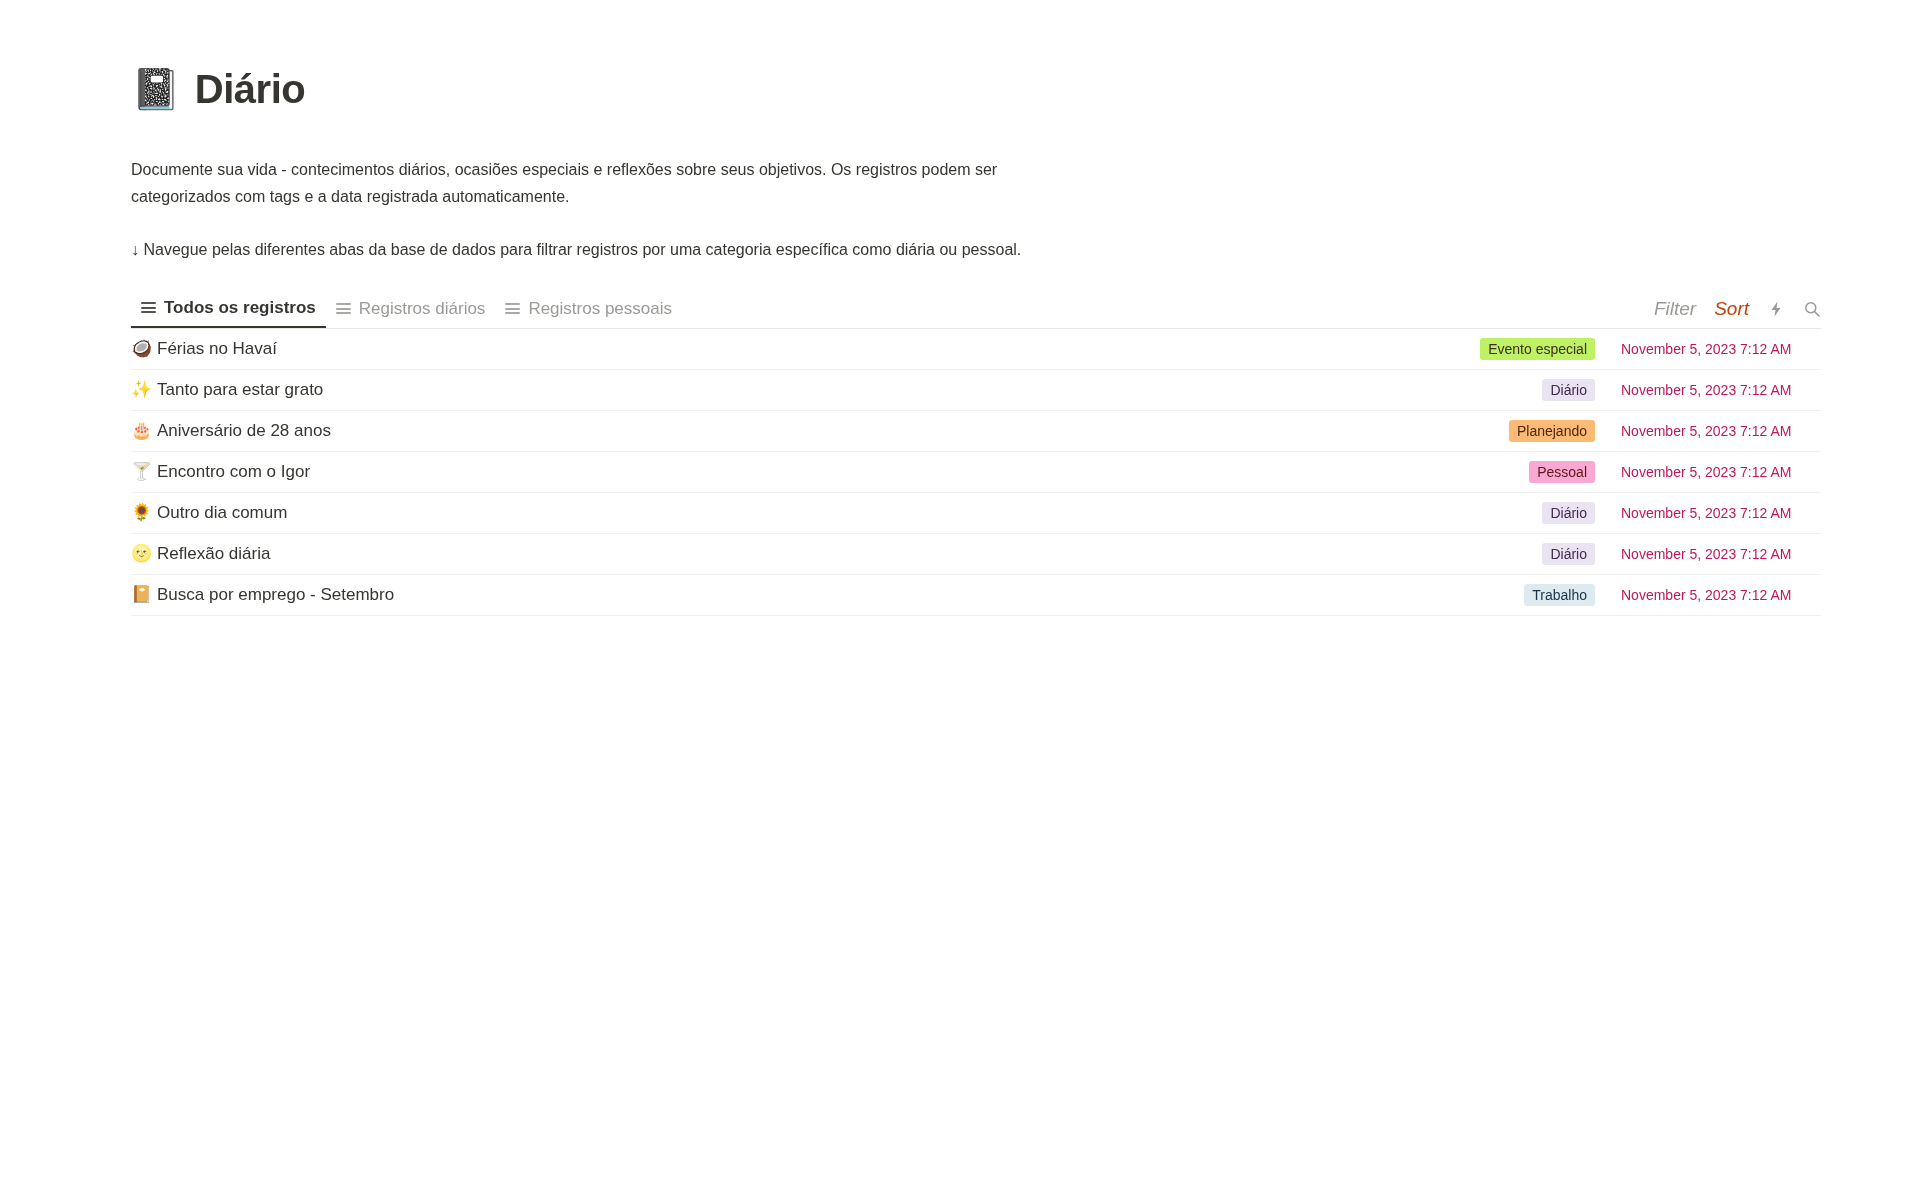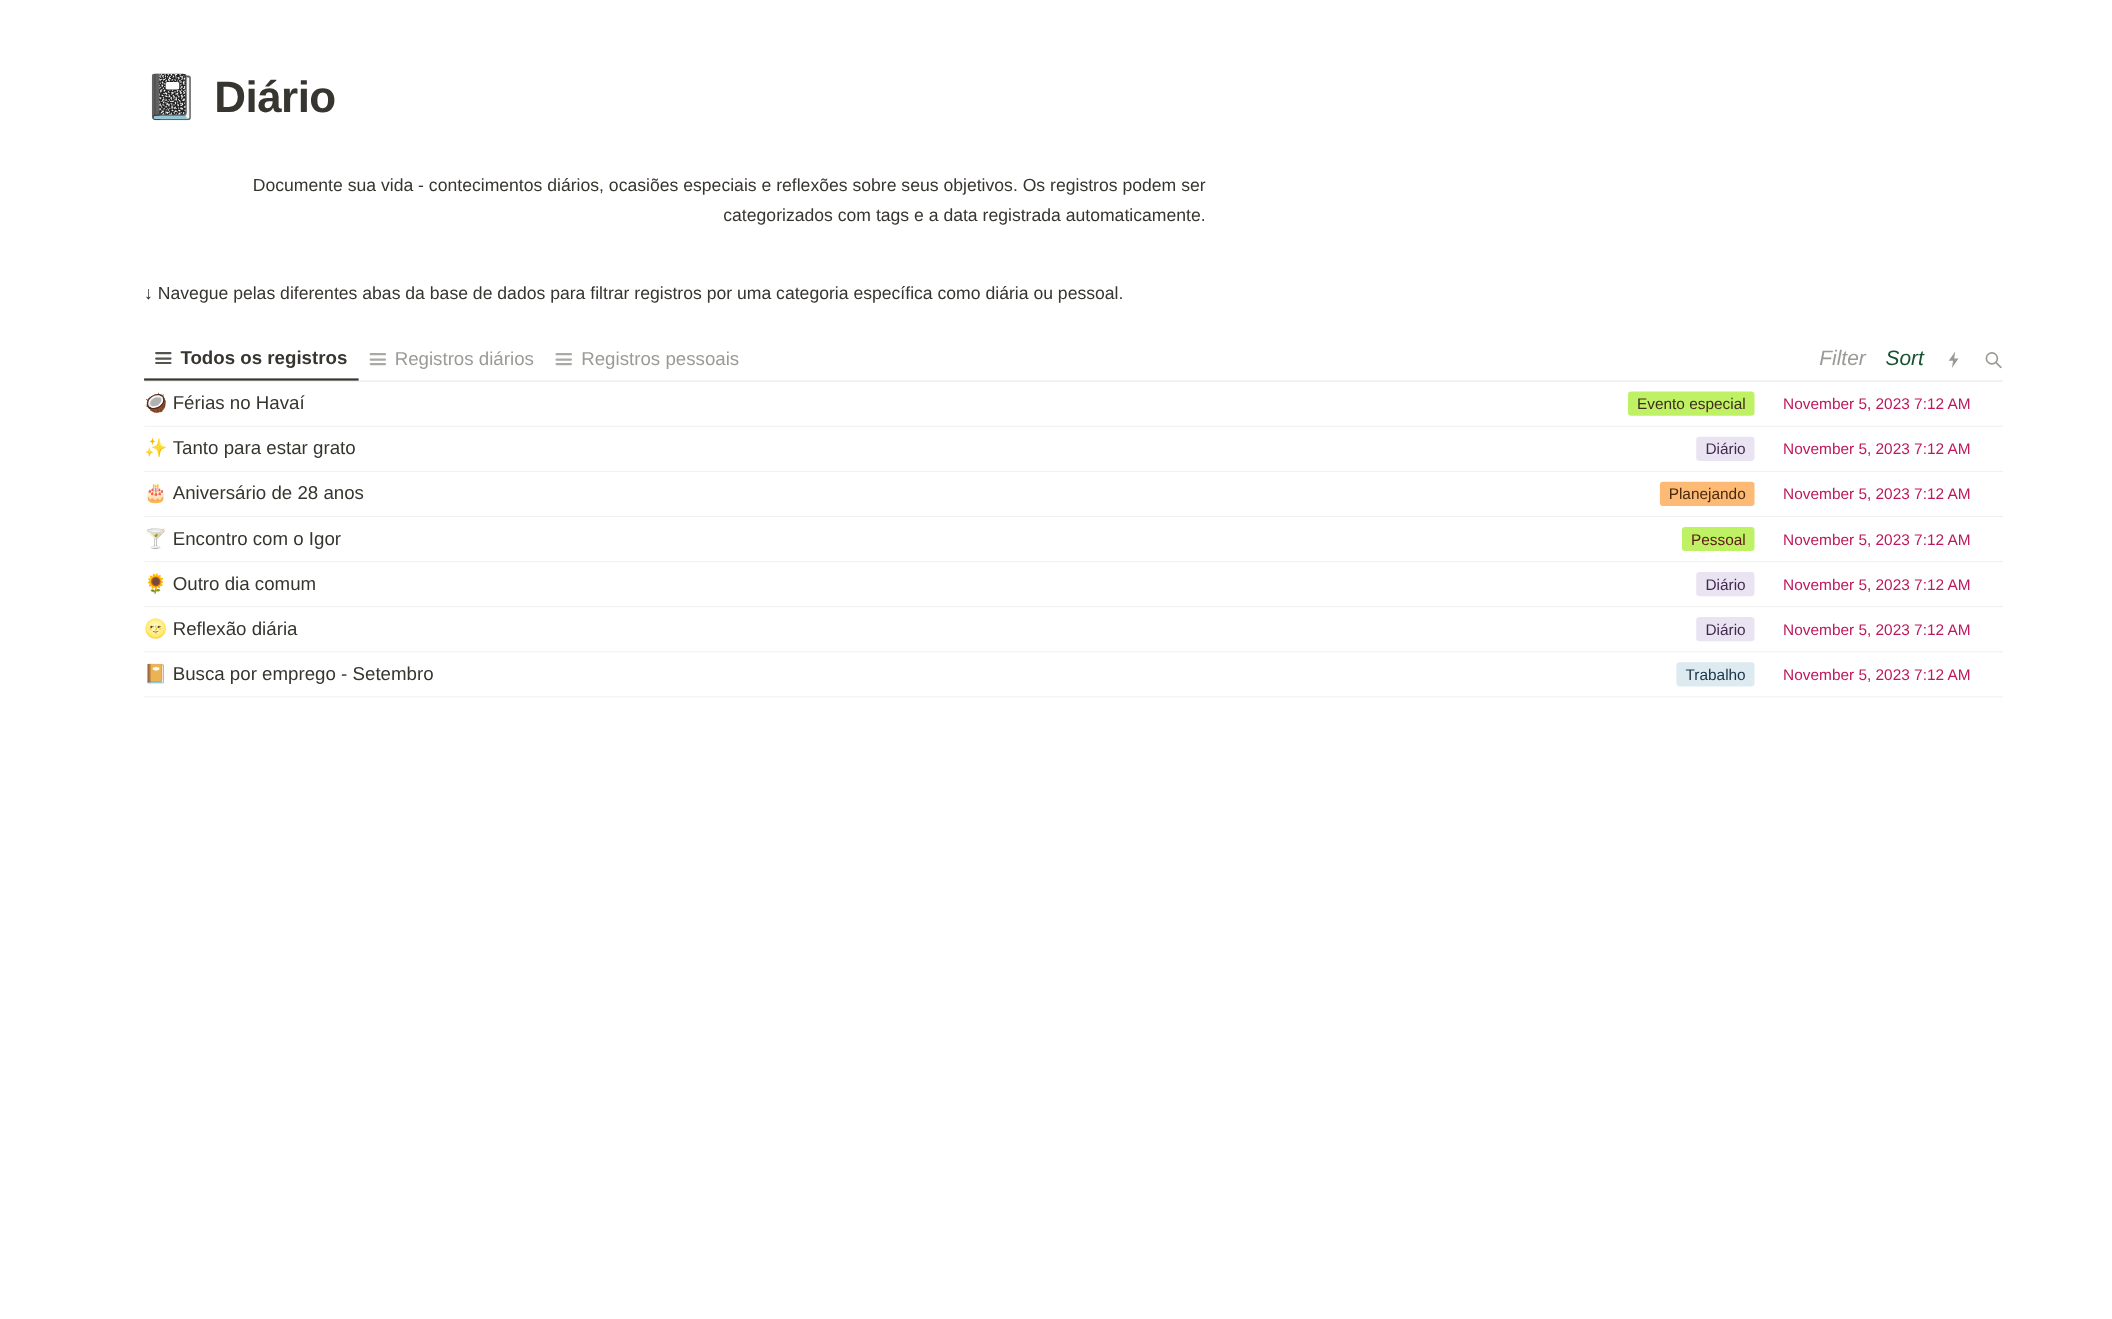--- a/index.html
+++ b/index.html
@@ -47,22 +47,21 @@
     color: #37352f;
     line-height: 1.1;
   }
 
   
   .desc {
     font-size: 16px;
     line-height: 27px;
     color: #37352f;
     max-width: 965px;
-    margin-bottom: 44px;
-    text-align: right;
+    margin-bottom: 26px;
   }
   .desc-2 {
     font-size: 16px;
     line-height: 27px;
     color: #37352f;
     max-width: 990px;
     margin-bottom: 28px;
   }
 
   
@@ -124,21 +123,21 @@
     gap: 18px;
     padding-bottom: 8px;
   }
   .tb-text {
     font-size: 19px;
     color: #9b9a97;
     cursor: pointer;
     font-style: italic;
   }
   .tb-text.sort {
-    color: #14532d;
+    color: #c2410c;
   }
   .tb-icon {
     width: 18px;
     height: 18px;
     display: inline-flex;
     align-items: center;
     justify-content: center;
     color: #9b9a97;
     cursor: pointer;
   }
@@ -269,21 +268,21 @@
       <div class="row">
         <span class="row-emoji">🎂</span>
         <span class="row-title">Aniversário de 28 anos</span>
         <span class="row-tag" style="background: #fdba74; color: rgb(73, 41, 14);">Planejando</span>
         <span class="row-date">November 5, 2023 7:12 AM</span>
       </div>
 
       <div class="row">
         <span class="row-emoji">🍸</span>
         <span class="row-title">Encontro com o Igor</span>
-        <span class="row-tag" style="background: #bef264; color: rgb(93, 23, 21);">Pessoal</span>
+        <span class="row-tag" style="background: #f9a8d4; color: rgb(93, 23, 21);">Pessoal</span>
         <span class="row-date">November 5, 2023 7:12 AM</span>
       </div>
 
       <div class="row">
         <span class="row-emoji">🌻</span>
         <span class="row-title">Outro dia comum</span>
         <span class="row-tag" style="background: rgb(234, 228, 242); color: rgb(65, 42, 77);">Diário</span>
         <span class="row-date">November 5, 2023 7:12 AM</span>
       </div>
 

